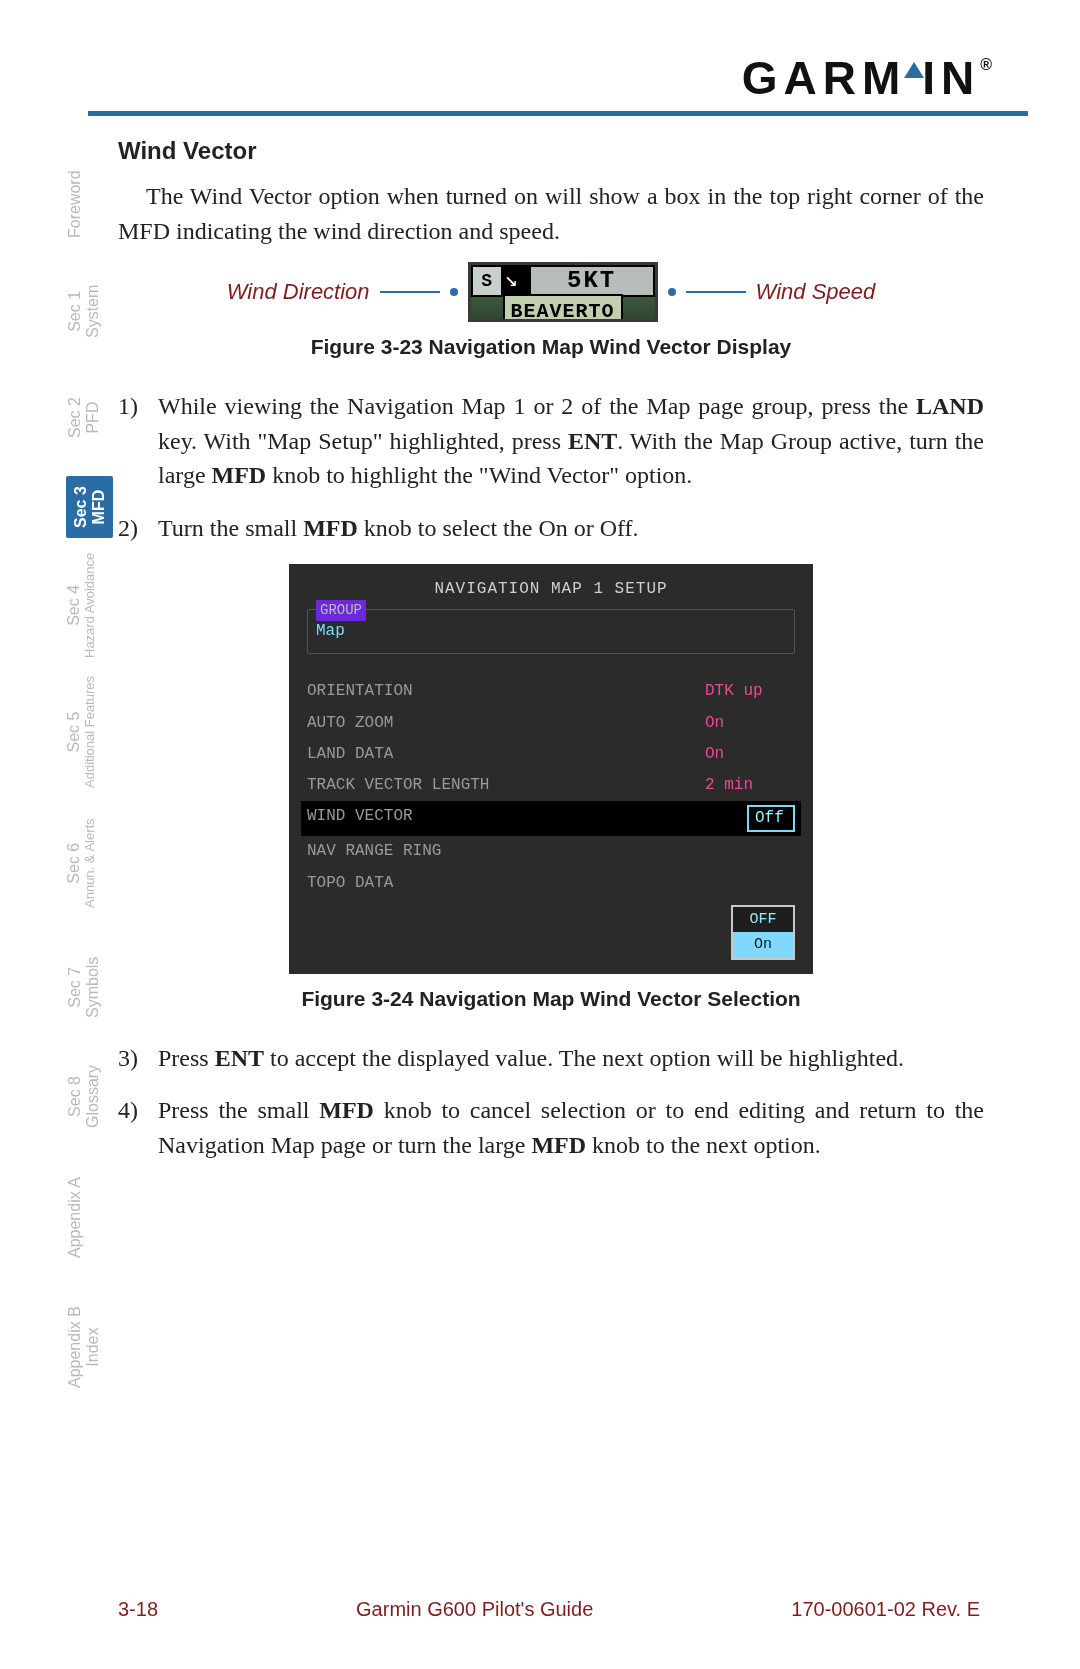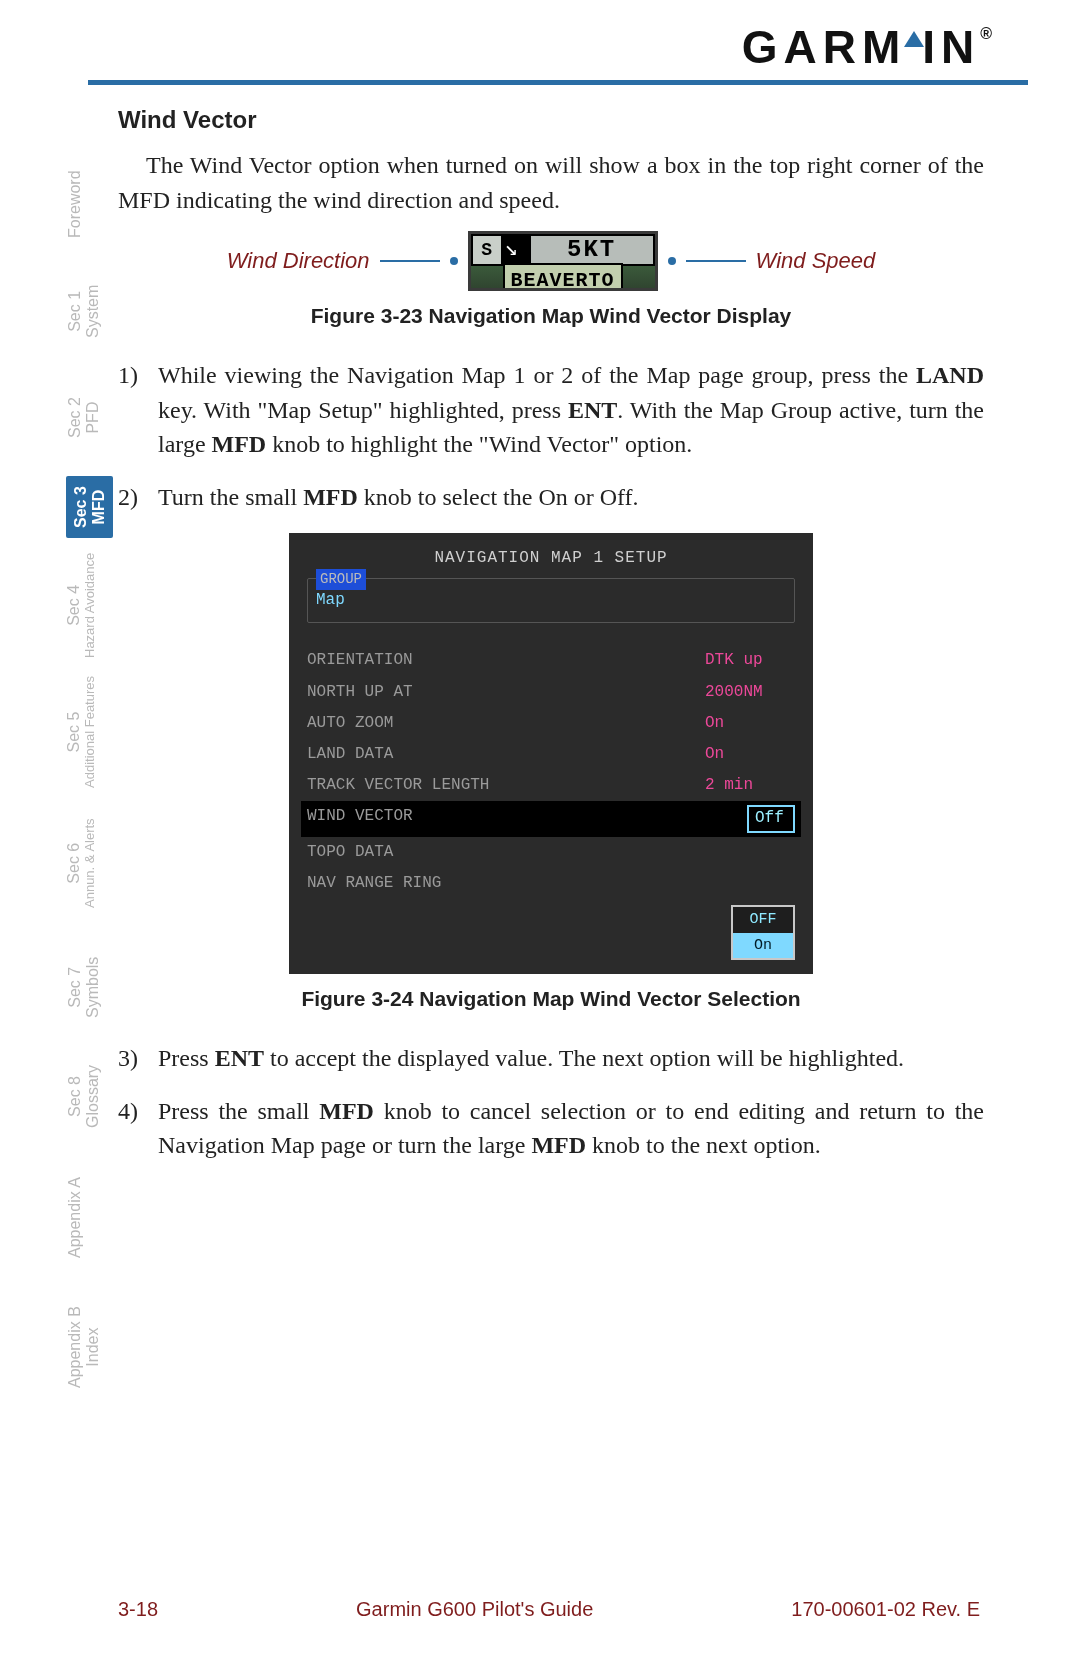--- a/index.html
+++ b/index.html
@@ -9,20 +9,21 @@
     background: #fff;
     font-family: Georgia, 'Times New Roman', serif;
     color: #222;
     position: relative;
   }
 
   
   .hdr {
     position: relative;
     padding: 28px 52px 0 88px;
+    margin-top: 31px;
   }
   .brand {
     position: absolute;
     right: 88px;
     top: 20px;
     font-family: Arial, Helvetica, sans-serif;
     font-weight: 900;
     font-size: 46px;
     letter-spacing: 6px;
     color: #111;
@@ -180,21 +181,21 @@
   }
   .setup .group {
     margin: 2px 14px 4px 14px;
     padding: 4px 8px 10px 8px;
     border: 1px solid #555;
     border-radius: 2px;
     position: relative;
   }
   .setup .group .glabel {
     position: absolute; top: -10px; left: 8px;
-    background: #1d4ed8; padding: 0 4px;
+    background: #6d28d9; padding: 0 4px;
     color: #bbb; font-size: 14px;
   }
   .setup .group .gval { color: #7fd9ff; font-size: 16px; padding-top: 6px; }
   .setup .rows { padding: 18px 14px 8px 14px; }
   .setup .row {
     display: flex; justify-content: space-between;
     padding: 4px 0;
     font-size: 16px;
   }
   .setup .row .k { color: #9a9a9a; }
@@ -297,45 +298,41 @@
     <div class="group">
       <span class="glabel">GROUP</span>
       <div class="gval">Map</div>
     </div>
     <div class="rows">
       <div class="row">
           <span class="k">ORIENTATION</span>
           <span class="v">DTK up</span>
         </div>
       <div class="row">
-          <span class="k">NORTH UP AT</span>
-          <span class="v">2000NM</span>
-        </div>
-      <div class="row">
           <span class="k">AUTO ZOOM</span>
           <span class="v">On</span>
         </div>
       <div class="row">
           <span class="k">LAND DATA</span>
           <span class="v">On</span>
         </div>
       <div class="row">
           <span class="k">TRACK VECTOR LENGTH</span>
           <span class="v">2 min</span>
         </div>
       <div class="row sel">
           <span class="k">WIND VECTOR</span>
           <span class="v">Off</span>
         </div>
       <div class="row">
+          <span class="k">NAV RANGE RING</span>
+          <span class="v"></span>
+        </div>
+      <div class="row">
           <span class="k">TOPO DATA</span>
-          <span class="v"></span>
-        </div>
-      <div class="row">
-          <span class="k">NAV RANGE RING</span>
           <span class="v"></span>
         </div>
     </div>
     <div class="popup">
       <div>OFF</div>
       <div class="on">On</div>
     </div>
   </div>
   <div class="fig-cap">Figure 3-24  Navigation Map Wind Vector Selection</div>
 

